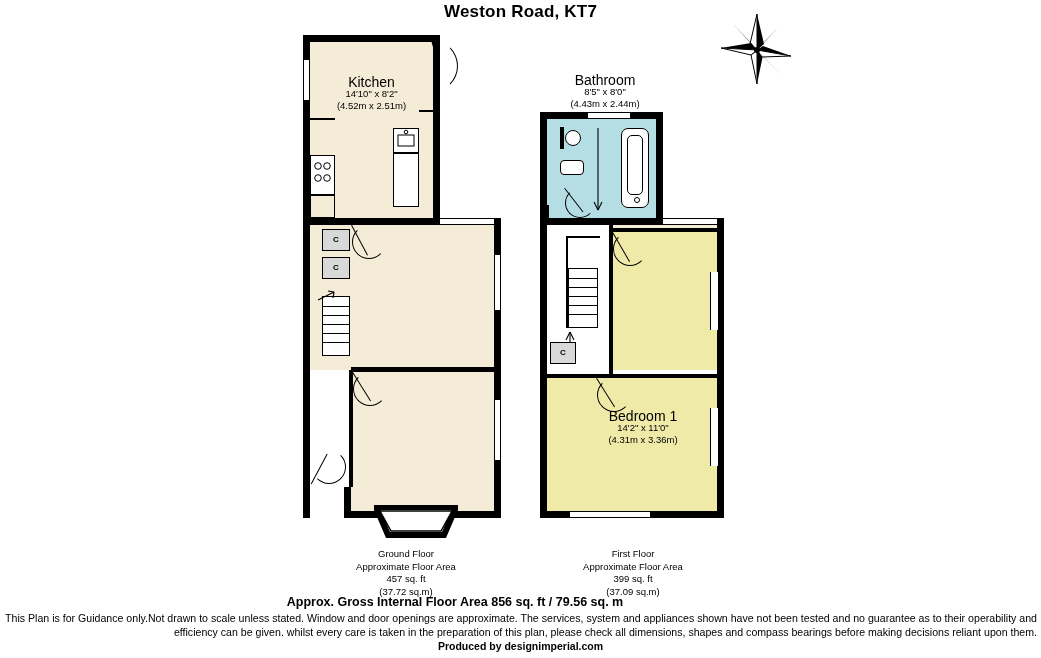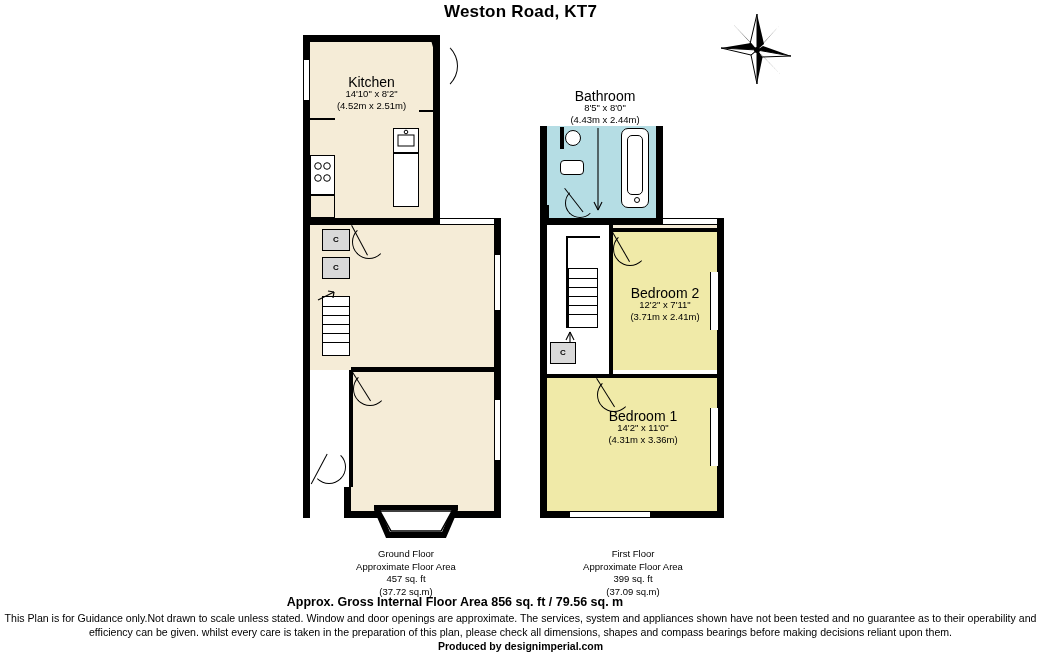--- a/index.html
+++ b/index.html
@@ -135,21 +135,21 @@
     width: 910px;
     text-align: center;
     font-size: 12.5px;
     font-weight: bold;
   }
   .disclaimer {
     position: absolute;
     top: 612px;
     left: 0;
     width: 1041px;
-    text-align: center;
+    text-align: right;
     font-size: 10.6px;
     line-height: 13.5px;
     padding: 0 4px;
     box-sizing: border-box;
   }
   .produced {
     position: absolute;
     top: 640px;
     left: 0;
     width: 1041px;
@@ -339,29 +339,24 @@
   <div class="thin" style="left:613px;top:232px;width:34px;height:1.4px;transform-origin:left top;transform:rotate(60deg);"></div>
 
   <div class="door-arc" style="left:597px;top:378px;width:34px;height:34px;border-color:transparent;border-bottom-color:#000;border-left-color:#000;"></div>
   <div class="thin" style="left:597px;top:378px;width:34px;height:1.4px;transform-origin:left top;transform:rotate(58deg);"></div>
 
   <div class="window" style="left:663px;top:218px;width:54px;height:7px;"></div>
   <div class="window vert" style="left:710px;top:272px;width:9px;height:58px;"></div>
   <div class="window vert" style="left:710px;top:408px;width:9px;height:58px;"></div>
   <div class="window" style="left:570px;top:511px;width:80px;height:7px;"></div>
 
-  <div class="label" style="left:540px;top:74px;width:130px;background:#ffffff;margin-top:16px;">
+  <div class="label" style="left:540px;top:74px;width:130px;background:#ffffff;">
     <span class="nm">Bathroom</span>
     <span class="d1">8'5" x 8'0"</span>
     <span class="d2">(4.43m x 2.44m)</span>
-  </div>
-  <div class="label" style="left:590px;top:287px;width:150px;">
-    <span class="nm">Bedroom 2</span>
-    <span class="d1">12'2" x 7'11"</span>
-    <span class="d2">(3.71m x 2.41m)</span>
   </div>
   <div class="label" style="left:568px;top:410px;width:150px;">
     <span class="nm">Bedroom 1</span>
     <span class="d1">14'2" x 11'0"</span>
     <span class="d2">(4.31m x 3.36m)</span>
   </div>
 
   <div class="floor-caption" style="left:318px;top:548px;width:176px;">
     <div>Ground Floor</div>
     <div>Approximate Floor Area</div>

